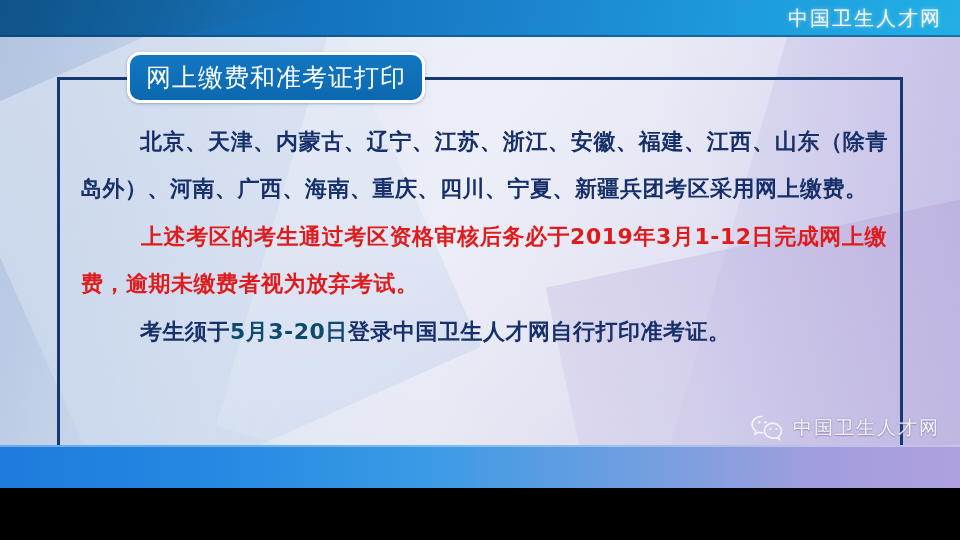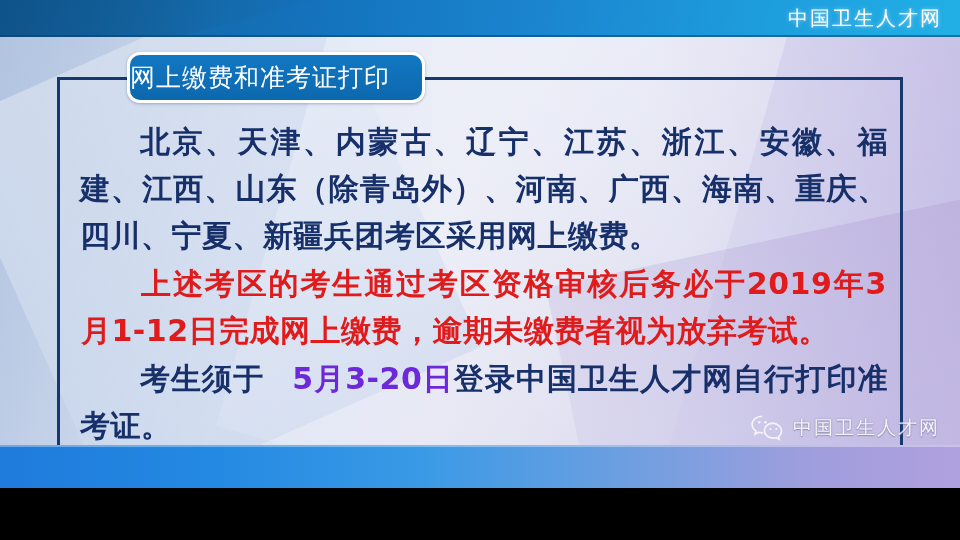--- a/index.html
+++ b/index.html
@@ -171,51 +171,50 @@
     top: 52px;
     width: 298px;
     height: 51px;
     box-sizing: border-box;
     border-radius: 13px;
     background: linear-gradient(180deg, #1277c2 0%, #0f6fb7 55%, #0c68ae 100%);
     border: 3px solid #ffffff;
     box-shadow: 0 1px 3px rgba(40,70,110,0.35);
     display: flex;
     align-items: center;
-    justify-content: flex-start;
+    justify-content: center;
   }
   .badge-text {
     font-size: 25px;
     color: #ffffff;
     letter-spacing: 1px;
     font-family: "DejaVu Sans", sans-serif;
     white-space: nowrap;
   }
 
   
   .body-text {
     position: absolute;
     left: 80px;
     top: 118px;
     width: 808px;
     font-family: "DejaVu Sans", sans-serif;
     font-weight: bold;
-    font-size: 30px;
+    font-size: 22px;
     line-height: 47px;
     color: #17306a;
     letter-spacing: 0.5px;
   }
   .para {
     margin: 0;
     text-indent: 60px;
     text-align: justify;
   }
   .red {
-    color: #6d28d9;
-    margin-left: 28px;
+    color: #0c4a6e;
   }
   .para-red {
     margin: 1px;
     text-indent: 60px;
     color: #e01b1c;
     text-align: justify;
   }
 </style>
 </head>
 <body>

